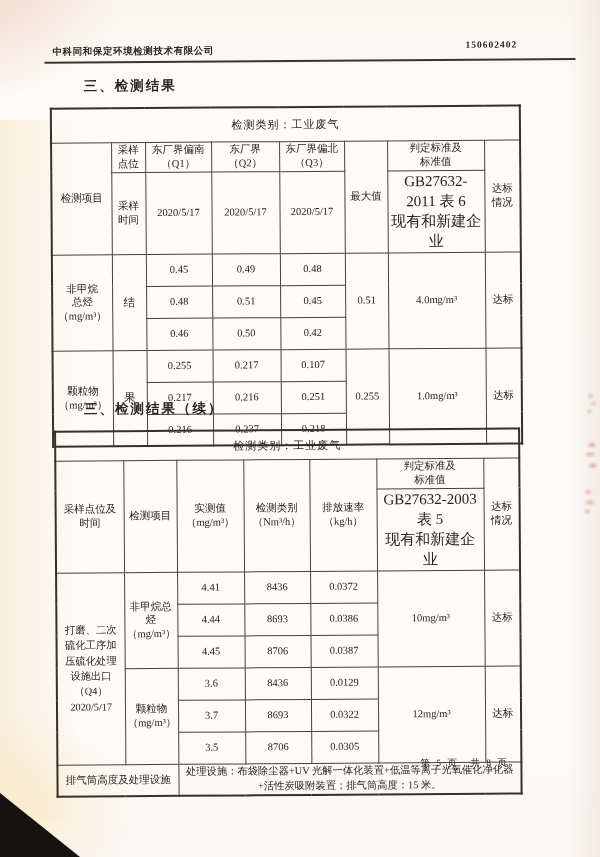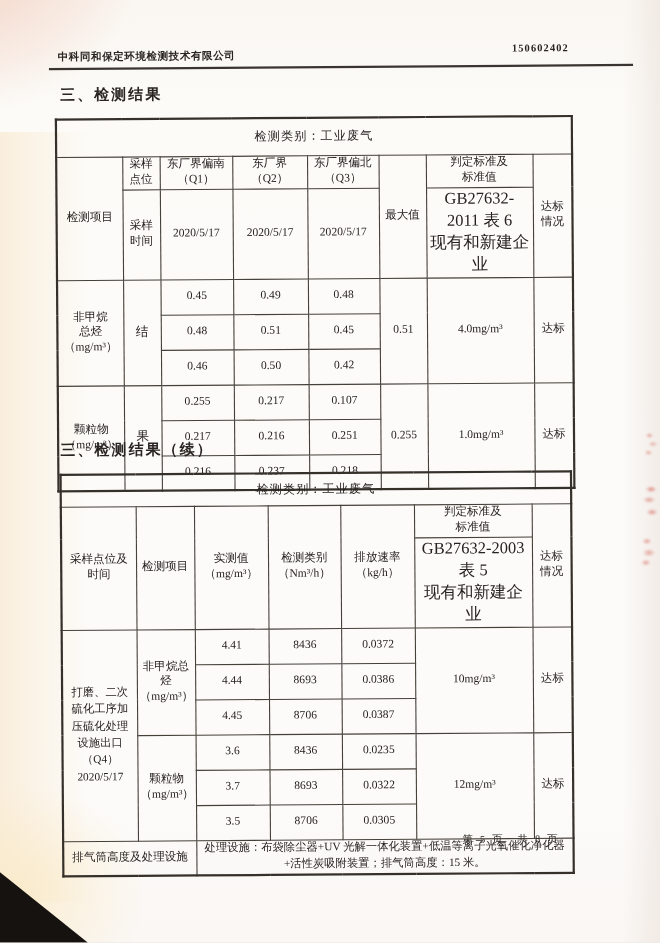--- a/index.html
+++ b/index.html
@@ -19,21 +19,21 @@
   .tint-right{position:absolute;right:0;top:0;width:34px;height:857px;
     background:linear-gradient(270deg, rgba(233,221,214,.5), rgba(233,221,214,0));pointer-events:none;}
   .corner-triangle{position:absolute;left:0;bottom:0;width:0;height:0;
     border-bottom:64px solid #16120f;border-right:80px solid transparent;}
   .content{position:absolute;inset:0;transform:rotate(-0.4deg);transform-origin:300px 420px;}
 
   .company{position:absolute;left:55px;top:44px;font-size:9.5px;font-weight:700;letter-spacing:.6px;}
   .report-no{position:absolute;left:468px;top:41px;font-size:9.5px;font-weight:700;letter-spacing:1px;}
   .header-rule{position:absolute;left:47px;top:60px;width:531px;height:2px;background:#3b3531;}
 
-  .sec-title{position:absolute;font-size:13.5px;font-weight:700;letter-spacing:2px;}
+  .sec-title{position:absolute;font-size:13.5px;font-weight:700;letter-spacing:2px;margin-left:29px;}
   .sec1-title{left:57px;top:76px;}
   .sec2-title{left:55px;top:399px;}
 
   table.tbl{border-collapse:collapse;table-layout:fixed;position:absolute;
     font-size:10.5px;line-height:1.3;color:#262220;}
   table.tbl td{border:1px solid #46403a;text-align:center;vertical-align:middle;
     padding:0 2px;white-space:pre-line;overflow:hidden;}
   table.tbl{border:2px solid #36302b;}
   td.cap{text-align:left;padding-left:9px;font-size:11px;letter-spacing:1px;}
   td.small{font-size:15px;line-height:1.35;letter-spacing:0;}
@@ -218,21 +218,21 @@
         <tr style="height:32px">
           <td>4.45</td>
           <td>8706</td>
           <td>0.0387</td>
         </tr>
         <tr style="height:32px">
           <td rowspan="3">颗粒物
 （mg/m³）</td>
           <td>3.6</td>
           <td>8436</td>
-          <td>0.0235</td>
+          <td>0.0129</td>
           <td rowspan="3">12mg/m³</td>
           <td rowspan="3">达标</td>
         </tr>
         <tr style="height:32px">
           <td>3.7</td>
           <td>8693</td>
           <td>0.0322</td>
         </tr>
         <tr style="height:32px">
           <td>3.5</td>

